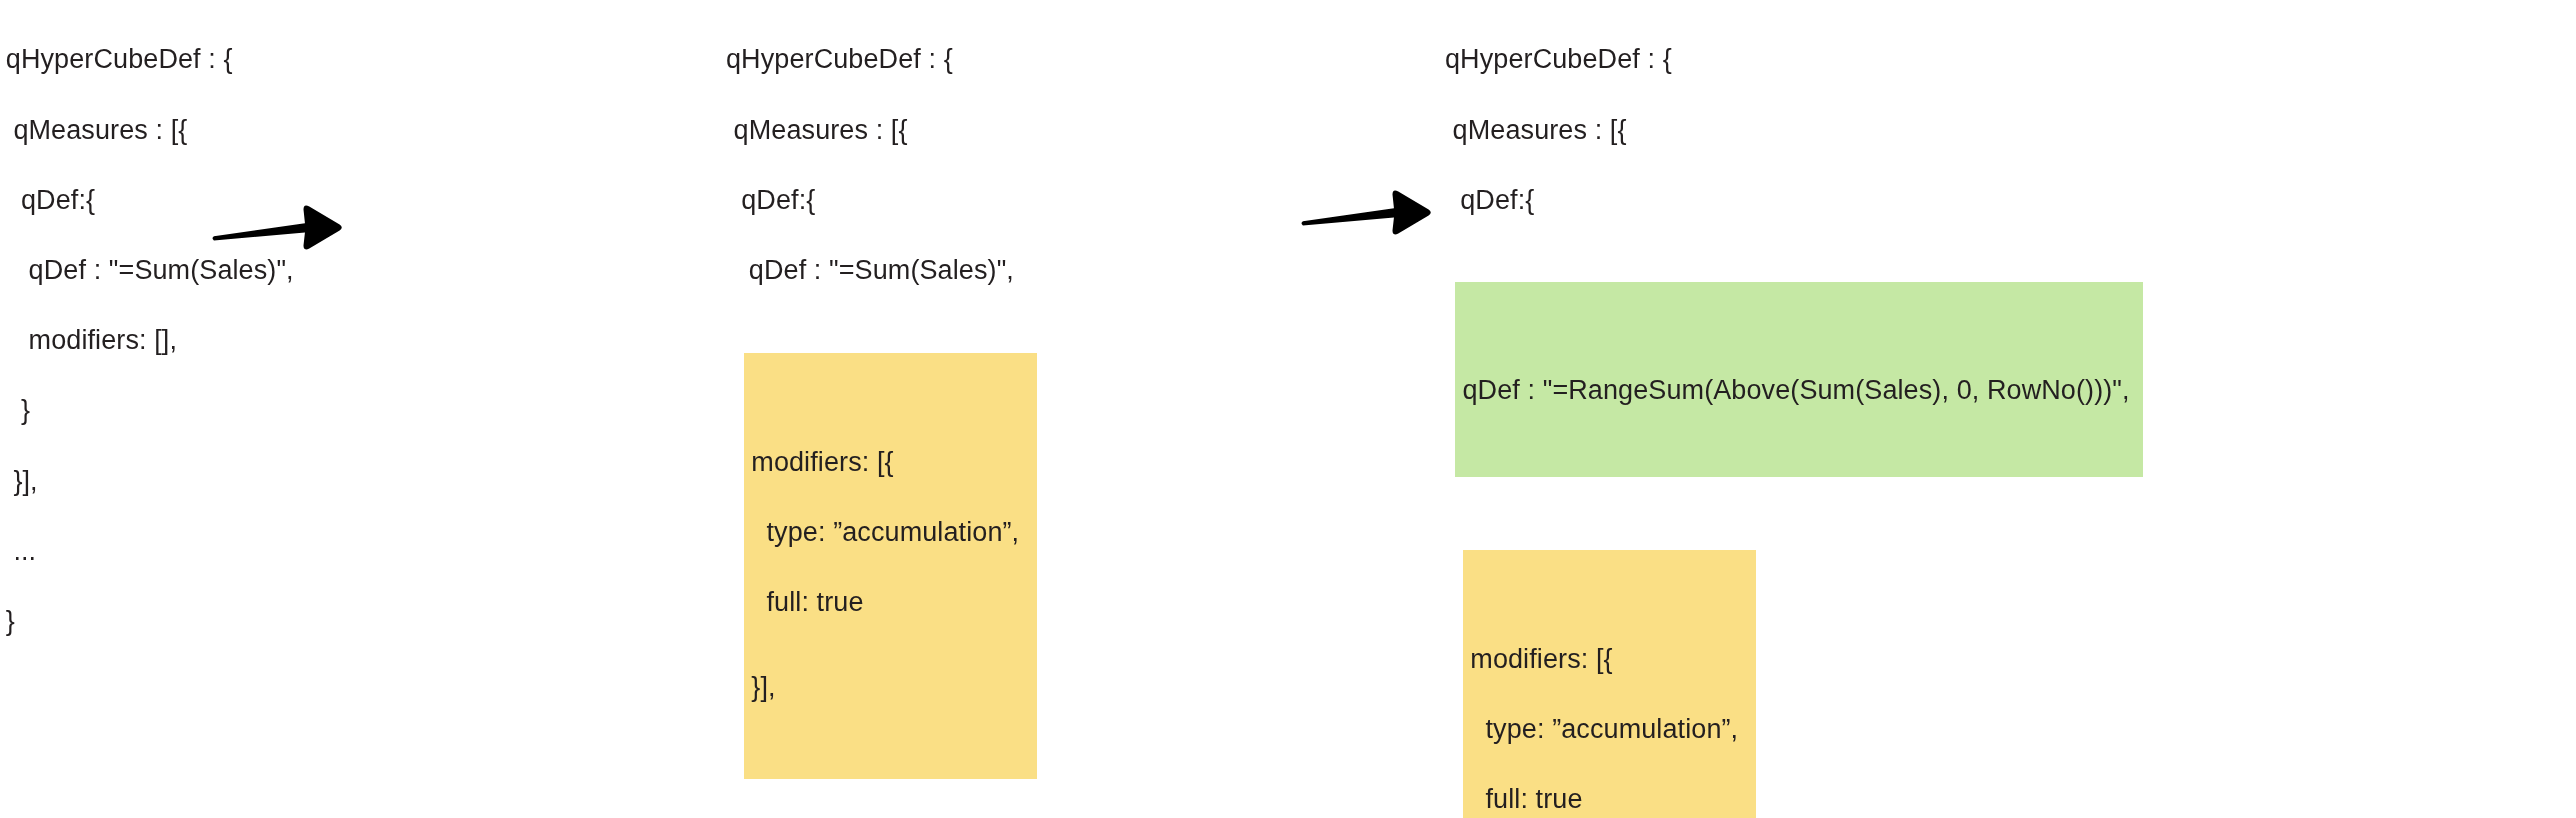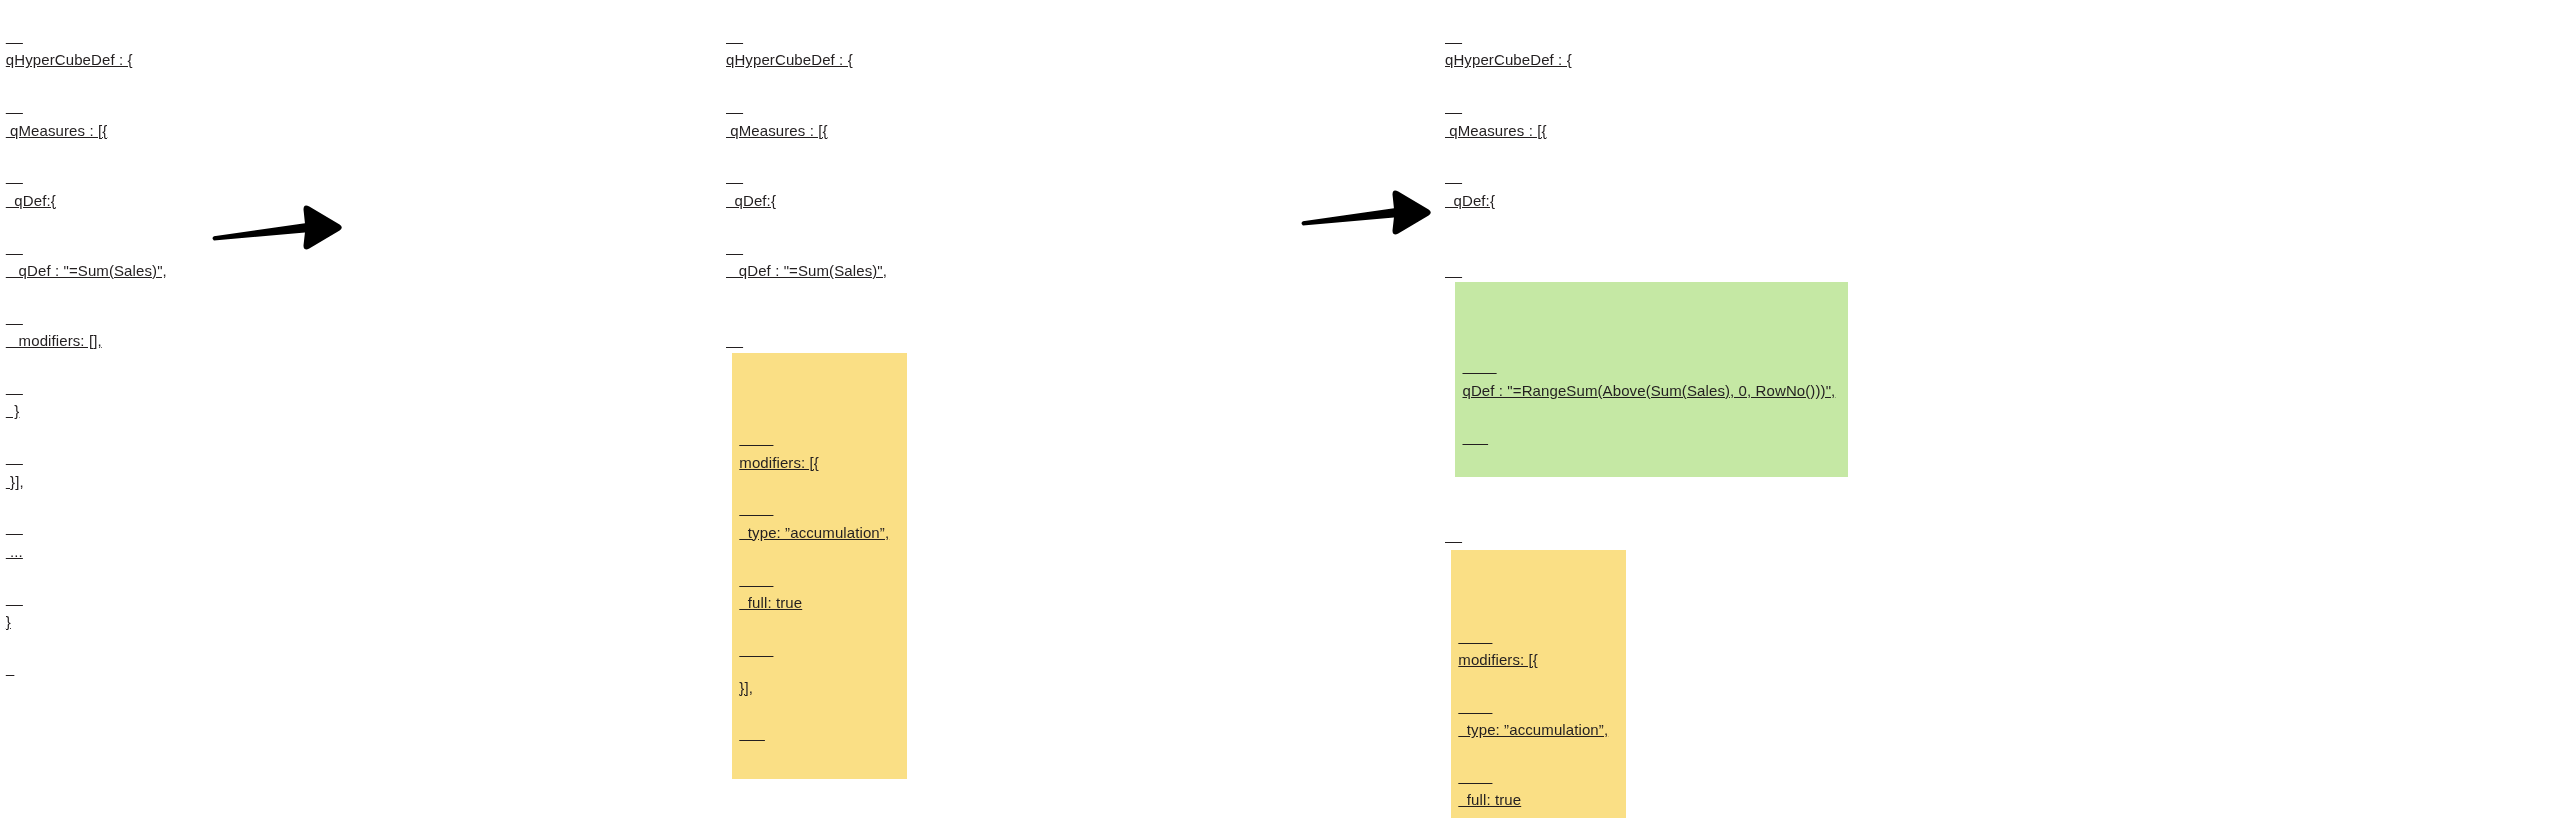--- a/index.html
+++ b/index.html
@@ -17,25 +17,24 @@
     width: 2576px;
     height: 818px;
     background: #ffffff;
     overflow: hidden;
   }
 
   
   .code-column {
     position: absolute;
     top: 0;
-    font-size: 15px;
+    font-size: 27px;
     line-height: 23.4px;
     white-space: pre;
     letter-spacing: 0.1px;
-    text-decoration: underline;
   }
   #col-1 { left: 5.8px;    top: 1.5px; }
   #col-2 { left: 726px; top: 1.5px; }
   #col-3 { left: 1445px; top: 1.5px; }
 
   .code-line {
     display: block;
     position: relative;
     height: 23.4px;
     white-space: pre;
@@ -58,21 +57,21 @@
   }
   .block-bg {
     position: absolute;
     top: 0; left: 0; right: 0; bottom: 0;
     z-index: 0;
   }
   .block-yellow .block-bg { background: #fadf85; }
   .block-green  .block-bg { background: #c5e8a4; }
 
   
-  .pad-modifiers { padding: 4.4px 17.4px 10.2px 7.3px; margin-left: 6px; }
+  .pad-modifiers { padding: 4.4px 17.4px 10.2px 7.3px; margin-left: 18px; }
   .pad-qdef      { padding: 2.9px 13px 4.4px 7.3px;  margin-left: 10.2px; }
 
   
   .arrow {
     position: absolute;
     z-index: 2;
   }
   .arrow svg { display: block; }
 </style>
 </head>

